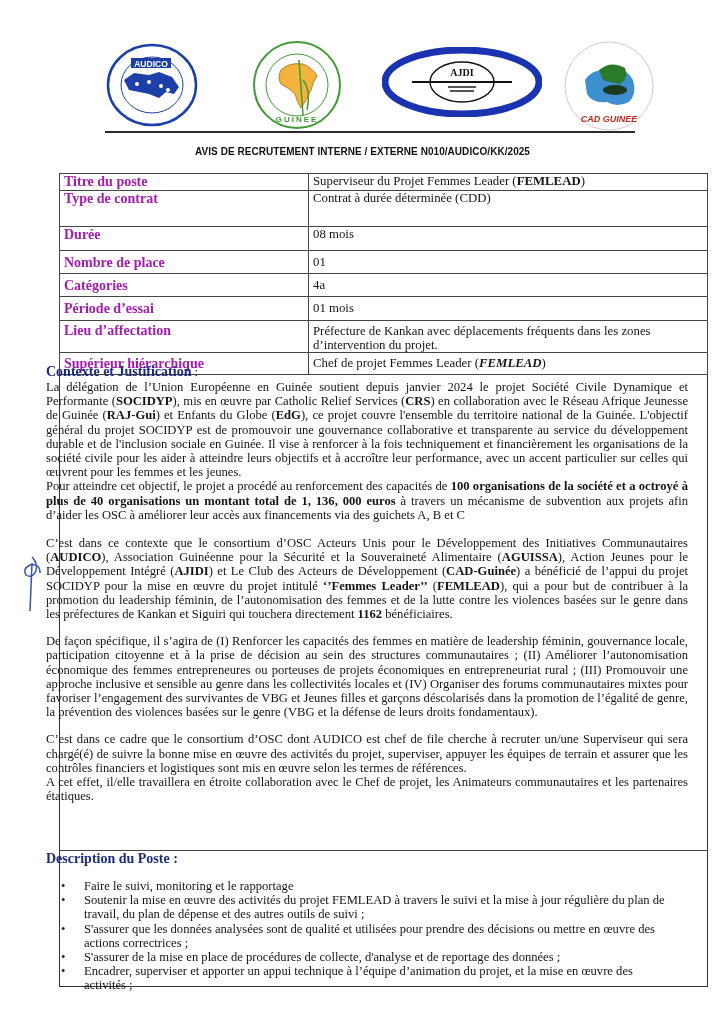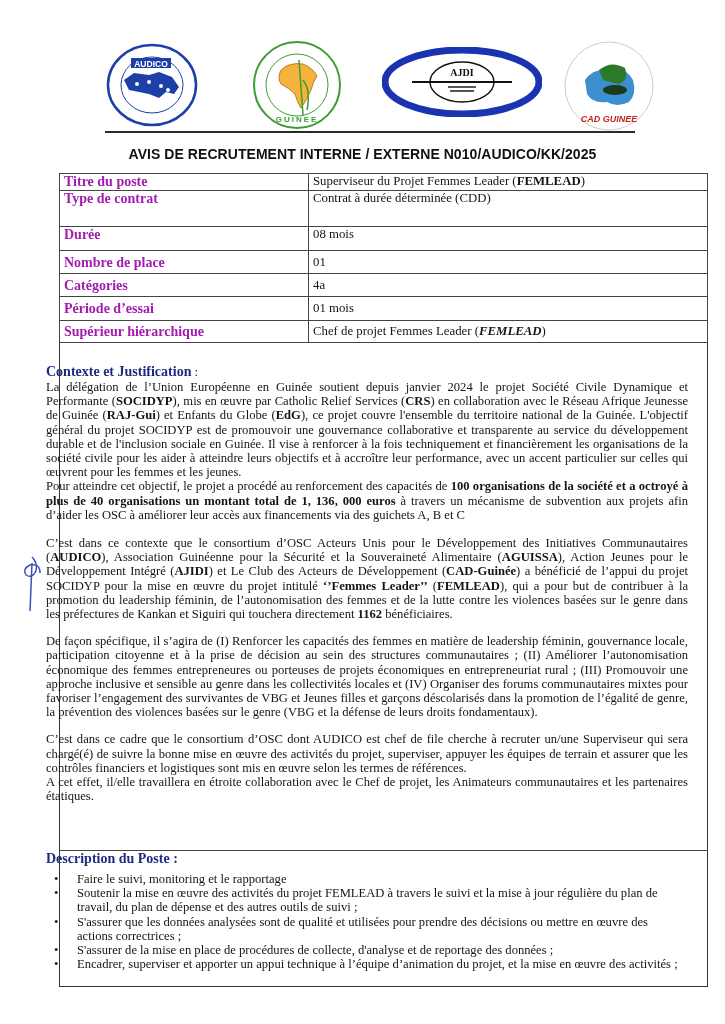--- a/index.html
+++ b/index.html
@@ -8,37 +8,37 @@
     background:#ffffff;
     font-family:"Liberation Serif", serif;
     color:#111;
   }
   .logos { position:absolute; left:0; top:0; width:725px; height:140px; }
   .logo { position:absolute; }
   .hr-top { position:absolute; left:105px; top:131px; width:530px; height:2px; background:#2a2a2a; }
 
   .title {
     position:absolute; left:0; top:146px; width:725px; text-align:center;
-    font-family:"Liberation Sans", sans-serif; font-weight:bold; font-size:14px; color:#111;
+    font-family:"Liberation Sans", sans-serif; font-weight:bold; font-size:10px; color:#111;
     letter-spacing:0.05px;
   }
 
   .frame { position:absolute; left:59px; top:173px; width:649px; height:814px; border:1px solid #333; box-sizing:border-box; }
 
   table.info { position:absolute; left:59px; top:173px; width:649px; border-collapse:collapse; font-size:12.8px; }
   table.info td { border:1px solid #444; padding:0 4px; vertical-align:top; line-height:14px; }
   table.info td.k { width:240px; color:#a21caf; font-weight:bold; font-size:14px; line-height:16px; }
   table.info td.v { color:#151515; }
 
   .sec { position:absolute; left:44px; width:646px; font-size:12.6px; line-height:14.2px; color:#151515; text-align:justify; }
   .sec p { margin:0; }
   .h { color:#1c2b7e; font-weight:bold; font-size:14px; line-height:16px; }
   .divline { position:absolute; left:59px; width:649px; height:1px; background:#444; }
 
-  ul.bul { list-style:none; margin:5px; padding:0;font-family:Liberation Serif, serif; }
+  ul.bul { list-style:none; margin:12px; padding:0;font-family:Liberation Serif, serif; }
   ul.bul li { position:relative; padding-left:26px; margin:0; }
   ul.bul li::before { content:"\2022"; position:absolute; left:3px; top:0; }
 
   .sign { position:absolute; left:18px; top:553px; width:30px; height:60px; }
 </style>
 </head>
 <body>
 
 <div class="logos">
 
@@ -104,20 +104,24 @@
     <td class="v" style="padding-top:4px"><span> 01</span></td>
   </tr>
   <tr style="height:23px">
     <td class="k" style="padding-top:4px">Catégories</td>
     <td class="v" style="padding-top:4px"><span>4a</span></td>
   </tr>
   <tr style="height:24px">
     <td class="k" style="padding-top:4px">Période d’essai</td>
     <td class="v" style="padding-top:4px"><span>01 mois</span></td>
   </tr>
+  <tr style="height:31px">
+    <td class="k" style="padding-top:2px">Lieu d’affectation</td>
+    <td class="v" style="padding-top:3px;padding-right:40px"><span>Préfecture de Kankan avec déplacements fréquents dans les zones d’intervention du projet.</span></td>
+  </tr>
   <tr style="height:22px">
     <td class="k" style="padding-top:3px">Supérieur hiérarchique</td>
     <td class="v" style="padding-top:3px"><span>Chef de projet Femmes Leader (</span><b><i>FEMLEAD</i></b><span>)</span></td>
   </tr>
 </tbody>
   </table>
 
 <div class="sec" style="top:364px;padding:0 2px;box-sizing:border-box">
   <div><span class="h">Contexte et Justification</span><span> :</span></div>
   <p>

